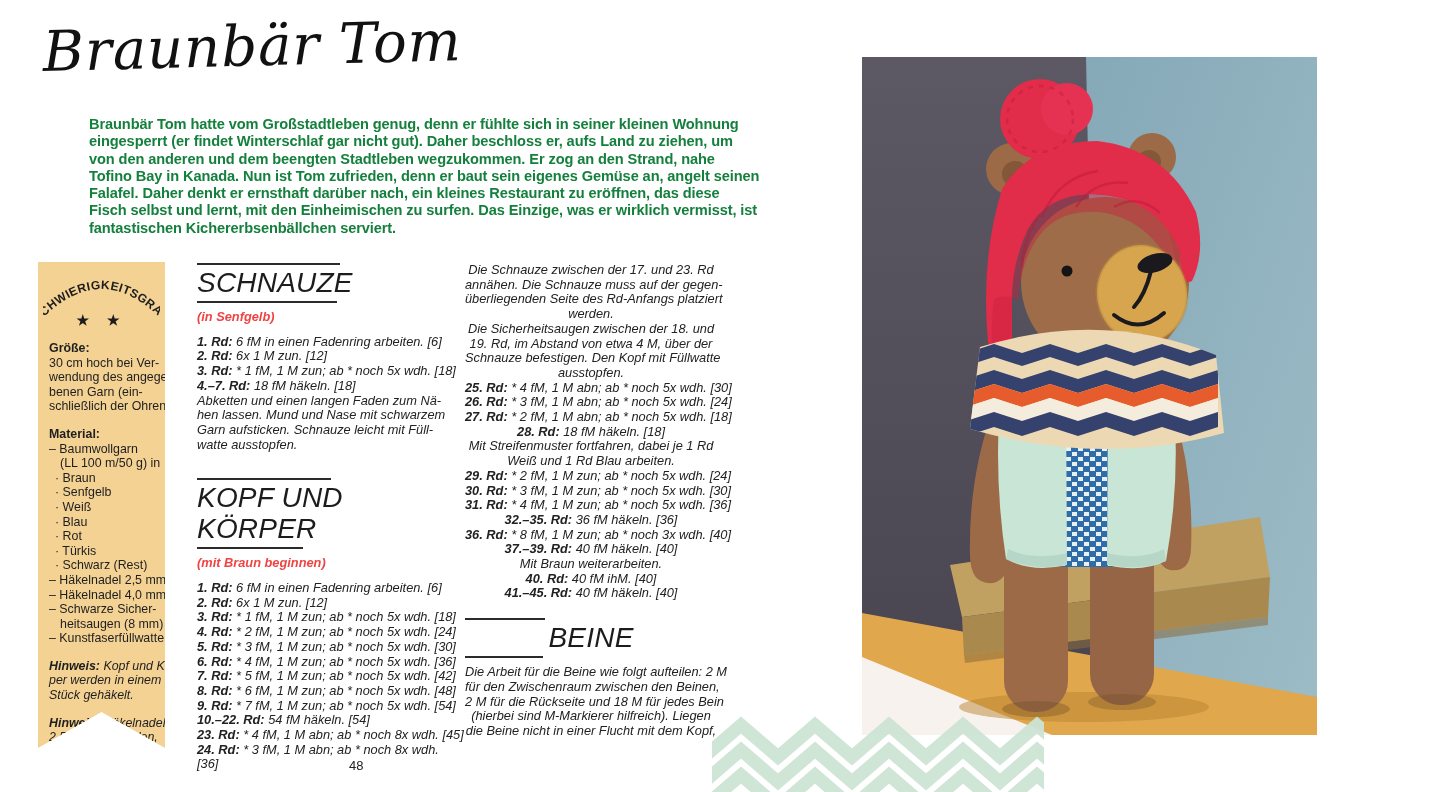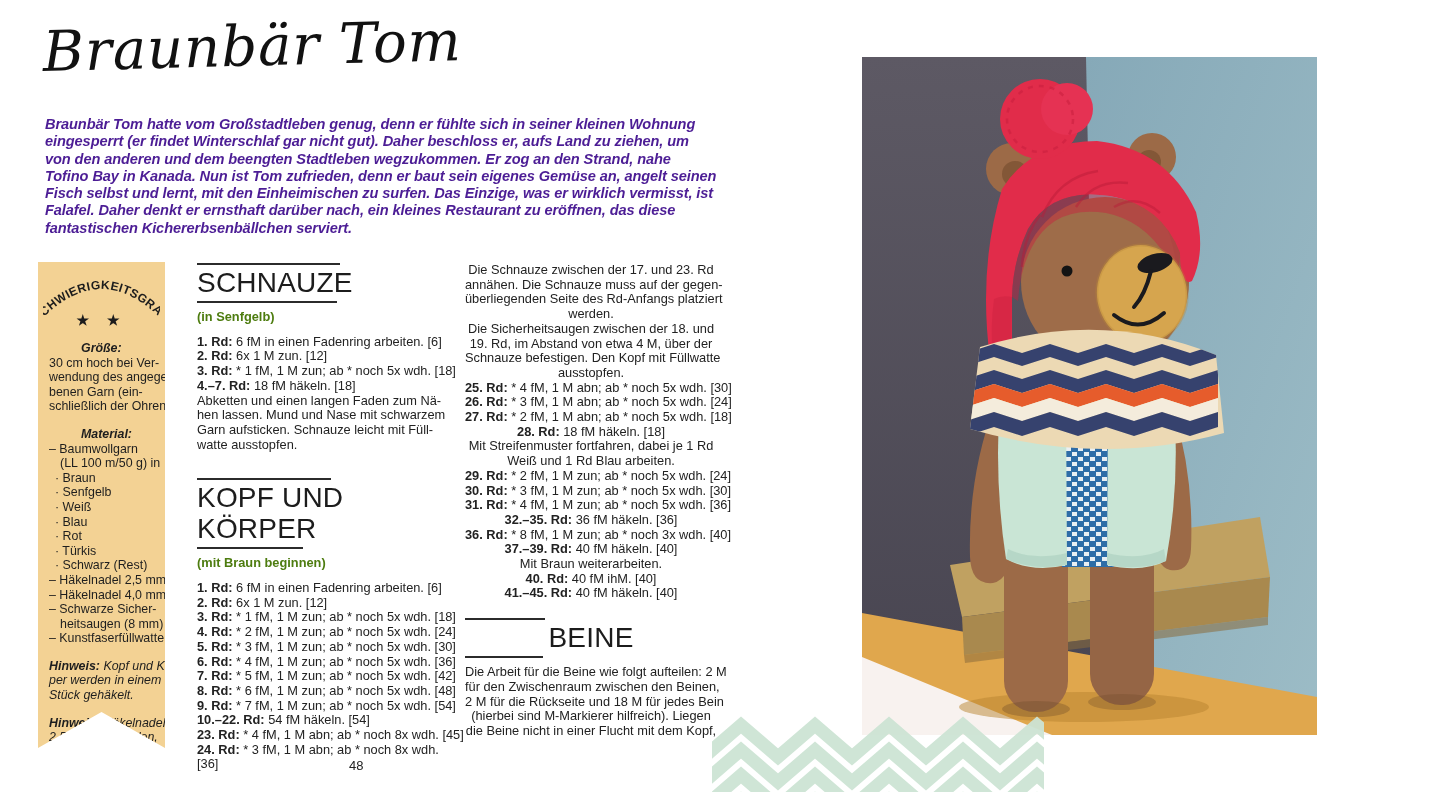--- a/index.html
+++ b/index.html
@@ -9,50 +9,50 @@
   }
   
   .title{
     position:absolute;left:42px;top:22px;
     font-family:"DejaVu Serif",serif;font-style:italic;font-weight:400;
     font-size:56px;line-height:60px;color:#111;
     transform:rotate(-1.5deg);transform-origin:left top;letter-spacing:1px;
   }
   .intro{position:absolute;left:45px;top:116px;}
   .intro .iln{
-    font-size:14.6px;line-height:17.3px;font-weight:bold;font-style:italic;
-    color:#4c1d95;letter-spacing:-0.1px;white-space:pre;
+    font-size:14.6px;line-height:17.3px;font-weight:bold;
+    color:#15803d;letter-spacing:-0.1px;white-space:pre;margin-left:44px;
   }
   
   .banner{
     position:absolute;left:38px;top:262px;width:127px;height:486px;
     background:#f3d294;
     clip-path:polygon(0 0,100% 0,100% 100%,50% calc(100% - 36px),0 100%);
     padding:0;box-sizing:border-box;
   }
   .arc-wrap{margin:10px auto 0 auto;width:117px;height:44px;}
   .stars{ text-align:center;font-size:14px;letter-spacing:7px;color:#1c1c1c;
     margin-top:-4px;font-weight:bold;}
   .sb-block{margin:13px 0 0 11px;}
   .sb-block .ln{font-size:12.4px;line-height:14.6px;color:#1e1e1e;white-space:pre;}
   .sb-block .ln b{font-weight:bold;}
-  .sb-block .lbl b{font-style:italic;margin-left:32px;}
+  .sb-block .lbl b{}
   .sb-block .it{font-style:italic;}
   .sb-block .ind{padding-left:11px;}
   .sb-block .dot{padding-left:6px;}
   
-  .col{position:absolute;top:263px;}
+  .col{position:absolute;top:263px;font-style:italic;}
   .col1{left:197px;width:240px;}
   .col2{left:465px;width:252px;text-align:center;}
   .rule{height:2px;background:#2b2b2b;}
   h2{
     margin:2px 0 3px 0;font-size:28px;line-height:31px;font-weight:500;
     letter-spacing:0.2px;color:#1c1c1c;font-family:"Liberation Sans",sans-serif;
   }
-  .sub{font-weight:bold;font-size:12.8px;line-height:14.7px;margin-top:7px;color:#4d7c0f;}
+  .sub{font-weight:bold;font-size:12.8px;line-height:14.7px;margin-top:7px;color:#ef4444;}
   .lines{margin-top:10px;}
   .lines .ln{font-size:12.8px;line-height:14.7px;color:#222;white-space:pre;}
   .lines .ln b{font-weight:bold;}
   .gap-block{margin-top:26px;}
   .beine-block{margin-top:17px;}
   .pageno{position:absolute;font-size:13px;color:#222;}
   .pageno-left{left:349px;top:758px;}
   .pageno-right{left:1074px;top:795px;}
   
   .photo{position:absolute;left:862px;top:57px;width:455px;height:678px;}
@@ -65,22 +65,22 @@
 <div class="spread">
 
   <div class="title">Braunbär Tom</div>
 
   <div class="intro">
 
   <div class="iln">Braunbär Tom hatte vom Großstadtleben genug, denn er fühlte sich in seiner kleinen Wohnung</div>
       <div class="iln">eingesperrt (er findet Winterschlaf gar nicht gut). Daher beschloss er, aufs Land zu ziehen, um</div>
       <div class="iln">von den anderen und dem beengten Stadtleben wegzukommen. Er zog an den Strand, nahe</div>
       <div class="iln">Tofino Bay in Kanada. Nun ist Tom zufrieden, denn er baut sein eigenes Gemüse an, angelt seinen</div>
+      <div class="iln">Falafel. Daher denkt er ernsthaft darüber nach, ein kleines Restaurant zu eröffnen, das diese</div>
       <div class="iln">Fisch selbst und lernt, mit den Einheimischen zu surfen. Das Einzige, was er wirklich vermisst, ist</div>
-      <div class="iln">Falafel. Daher denkt er ernsthaft darüber nach, ein kleines Restaurant zu eröffnen, das diese</div>
       <div class="iln">fantastischen Kichererbsenbällchen serviert.</div>
     </div>
 
   <div class="banner">
     <div class="arc-wrap">
       <svg viewBox="0 0 117 44" width="117" height="44">
         <defs>
             <path id="arcpath" d="M 4 42 Q 58.5 -8 113 42" fill="none"></path>
           </defs>
         <text font-family="Liberation Sans, sans-serif" font-size="12" font-weight="bold" fill="#1c1c1c" letter-spacing="0.4">

